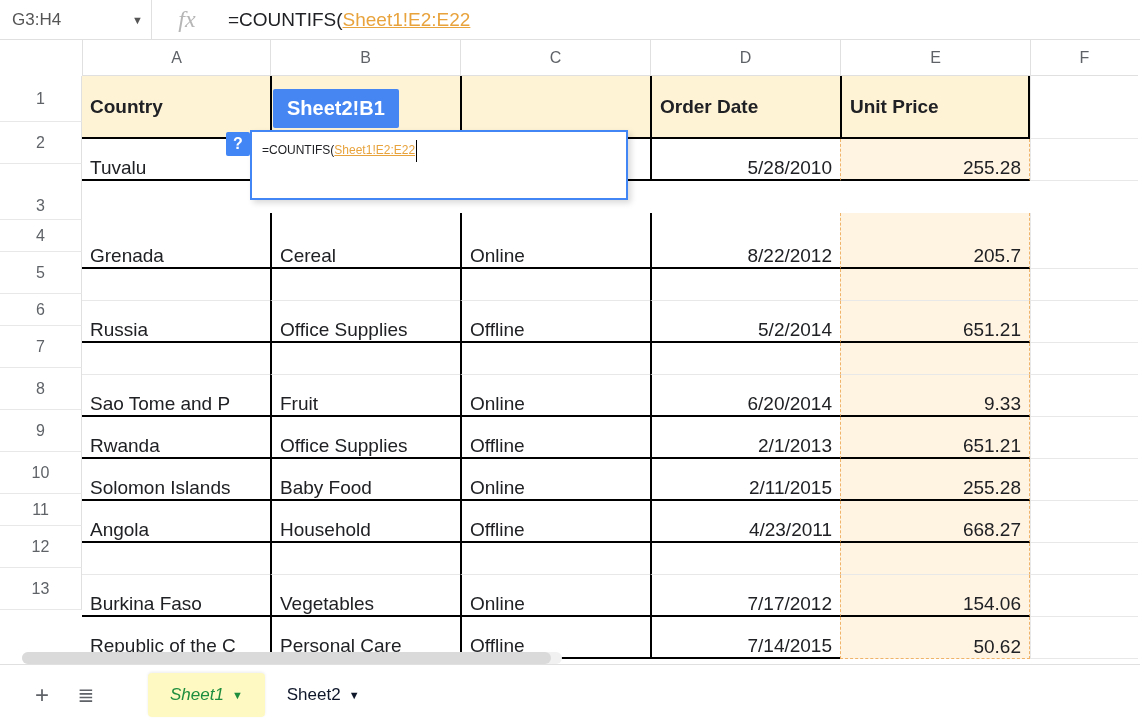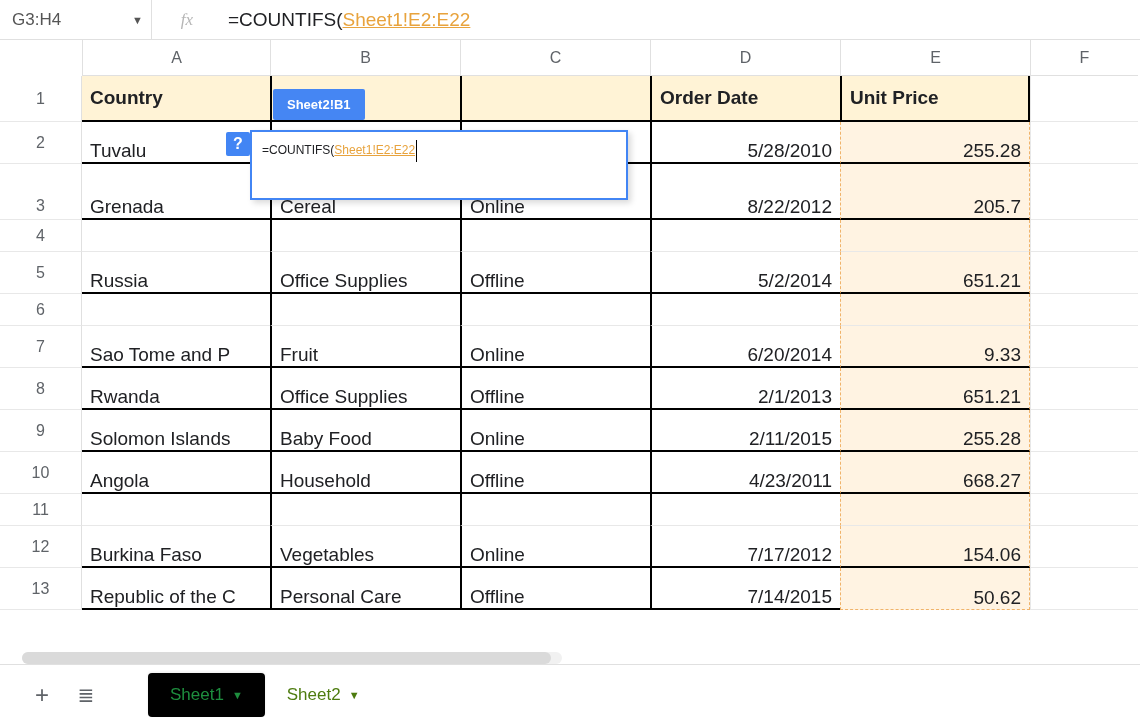--- a/index.html
+++ b/index.html
@@ -1,65 +1,65 @@
 <!DOCTYPE html>
 <html><head>
 <meta charset="utf-8">
 <style>
   * { box-sizing: border-box; }
   html, body { margin:0; padding:0; font-family: Arial, sans-serif; font-size:18px; color:#202124; background:#fff; width:1140px; height:724px; overflow:hidden; }
   
   .fxbar { display:flex; align-items:center; height:40px; border-bottom:1px solid #e0e0e0; }
   .namebox { width:152px; height:40px; display:flex; align-items:center; justify-content:space-between; padding:0 8px 0 12px; border-right:1px solid #e0e0e0; color:#555; font-size:17px; }
   .namebox .dd { color:#555; font-size:11px; }
-  .fxicon { width:70px; text-align:center; font-style:italic; color:#b6b6b6; font-size:17px; font-family:"Times New Roman", serif; }
+  .fxicon { width:70px; text-align:center; font-style:italic; color:#b6b6b6; font-size:24px; font-family:"Times New Roman", serif; }
   .fxinput { flex:1; display:flex; align-items:center; font-size:19px; padding-left:6px; }
   .fxinput .eq { color:#202124; }
   .fxinput .ref { color:#e8a33d; text-decoration:underline; text-decoration-color:#e8a33d; }
   
   .sheet { position:relative; }
   .colhdrs { display:flex; margin-left:82px; }
   .colhdr { height:36px; line-height:36px; text-align:center; color:#5f6368; font-size:16px; border-left:1px solid #e0e0e0; border-bottom:1px solid #e0e0e0; background:#fff; }
   .cA{width:188px;} .cB{width:190px;} .cC{width:190px;} .cD{width:190px;} .cE{width:190px;} .cF{width:108px;}
   .rowhdrs { position:absolute; left:0; top:36px; width:82px; }
   .rowhdr { height:42px; line-height:42px; text-align:center; color:#5f6368; font-size:16px; border-bottom:1px solid #e8e8e8; border-right:1px solid #e0e0e0; }
   .rowhdr.r1{height:46px;line-height:46px;}
   .rowhdr.r3{height:56px;line-height:84px;}
   .rowhdr.rshort{height:32px;line-height:32px;}
   
   .grid { position:absolute; left:82px; top:36px; }
   .gridrow { display:flex; }
   .cell { border-left:2px solid #000; border-bottom:2px solid #000; height:42px; padding:0 8px; display:flex; align-items:flex-end; font-size:19px; background:#fff; overflow:hidden; white-space:nowrap; }
   .gridrow .cell:first-child { border-left:none; }
-  .hrow .cell { background:#fff3d6; font-weight:bold; align-items:center; height:46px; }
+  .hrow .cell { background:#fff3d6; font-weight:bold; align-items:center; height:63px; }
   .hrow .cell.cE { border-right:2px solid #000; }
   .cell.cD { justify-content:flex-end; }
   .cell.cE { justify-content:flex-end; background:#fff3e2; border-right:1px dashed #f0b36a; border-left:1px dashed #f0b36a; }
   .gridrow .cell.cF { border:none; border-left:1px solid #e8e8e8; border-bottom:1px solid #e8e8e8; background:#fff; }
-  .gridrow.tall .cell { height:56px; }
+  .gridrow.tall .cell { height:56px;margin-top:32px; }
   .gridrow.short .cell { height:32px; border-bottom:1px solid #e8e8e8; }
   .gridrow.short .cell.cE { background:#fff3e2; border-left:1px dashed #f0b36a; border-right:1px dashed #f0b36a; }
   .gridrow.r13 .cell.cE { border-bottom:1px dashed #f0b36a; }
   
   
-  .tooltip { position:absolute; left:273px; top:49px; background:#4586f3; color:#fff; font-size:13px; font-weight:bold; padding:8px 14px; border-radius:2px; z-index:20; }
+  .tooltip { position:absolute; left:273px; top:49px; background:#4586f3; color:#fff; font-size:20px; font-weight:bold; padding:8px 14px; border-radius:2px; z-index:20; }
   .editcell { position:absolute; left:250px; top:90px; width:378px; height:70px; border:2px solid #4285f4; background:#fff; z-index:15; box-shadow:3px 3px 6px rgba(0,0,0,.15); }
   .helpbtn { position:absolute; left:-26px; top:0; width:24px; height:24px; background:#4285f4; color:#fff; text-align:center; line-height:24px; font-weight:bold; border-radius:2px; font-size:16px; }
   .editcontent { padding:8px 10px; font-size:12px; }
   .editcontent .ref { color:#e8a33d; text-decoration:underline; }
   .cursor { display:inline-block; width:1px; height:22px; background:#000; vertical-align:middle; margin-left:1px; animation:blink 1s step-end infinite; }
   @keyframes blink { 50% {opacity:0;} }
   
   .bottombar { position:absolute; bottom:0; left:0; right:0; height:60px; border-top:1px solid #e0e0e0; display:flex; align-items:center; padding-left:20px; background:#fff; }
   .hscroll { position:absolute; bottom:60px; left:22px; width:540px; height:12px; background:#f1f1f1; border-radius:6px; }
   .hscroll .thumb { height:100%; width:98%; background:#dadada; border-radius:6px; }
   .addbtn, .menubtn { width:44px; height:44px; display:flex; align-items:center; justify-content:center; color:#5f6368; font-size:24px; }
   .menubtn { font-size:20px; }
-  .tab { padding:0 22px; height:44px; display:flex; align-items:center; gap:8px; font-size:17px; color:#4d7c0f; border-radius:4px; }
-  .tab.active { color:#1e8e3e; font-weight:500; background:#000000; box-shadow:0 -1px 3px rgba(0,0,0,.08); }
+  .tab { padding:0 22px; height:44px; display:flex; align-items:center; gap:8px; font-size:17px; color:#0f172a; border-radius:4px; }
+  .tab.active { color:#1e8e3e; font-weight:500; background:#fef9c3; box-shadow:0 -1px 3px rgba(0,0,0,.08);font-style:italic; }
   .tab .dd { font-size:11px; }
 </style>
 </head>
 <body>
 
 <div class="fxbar">
   <div class="namebox">
     <span>G3:H4</span>
     <span class="dd">▼</span>
   </div>

